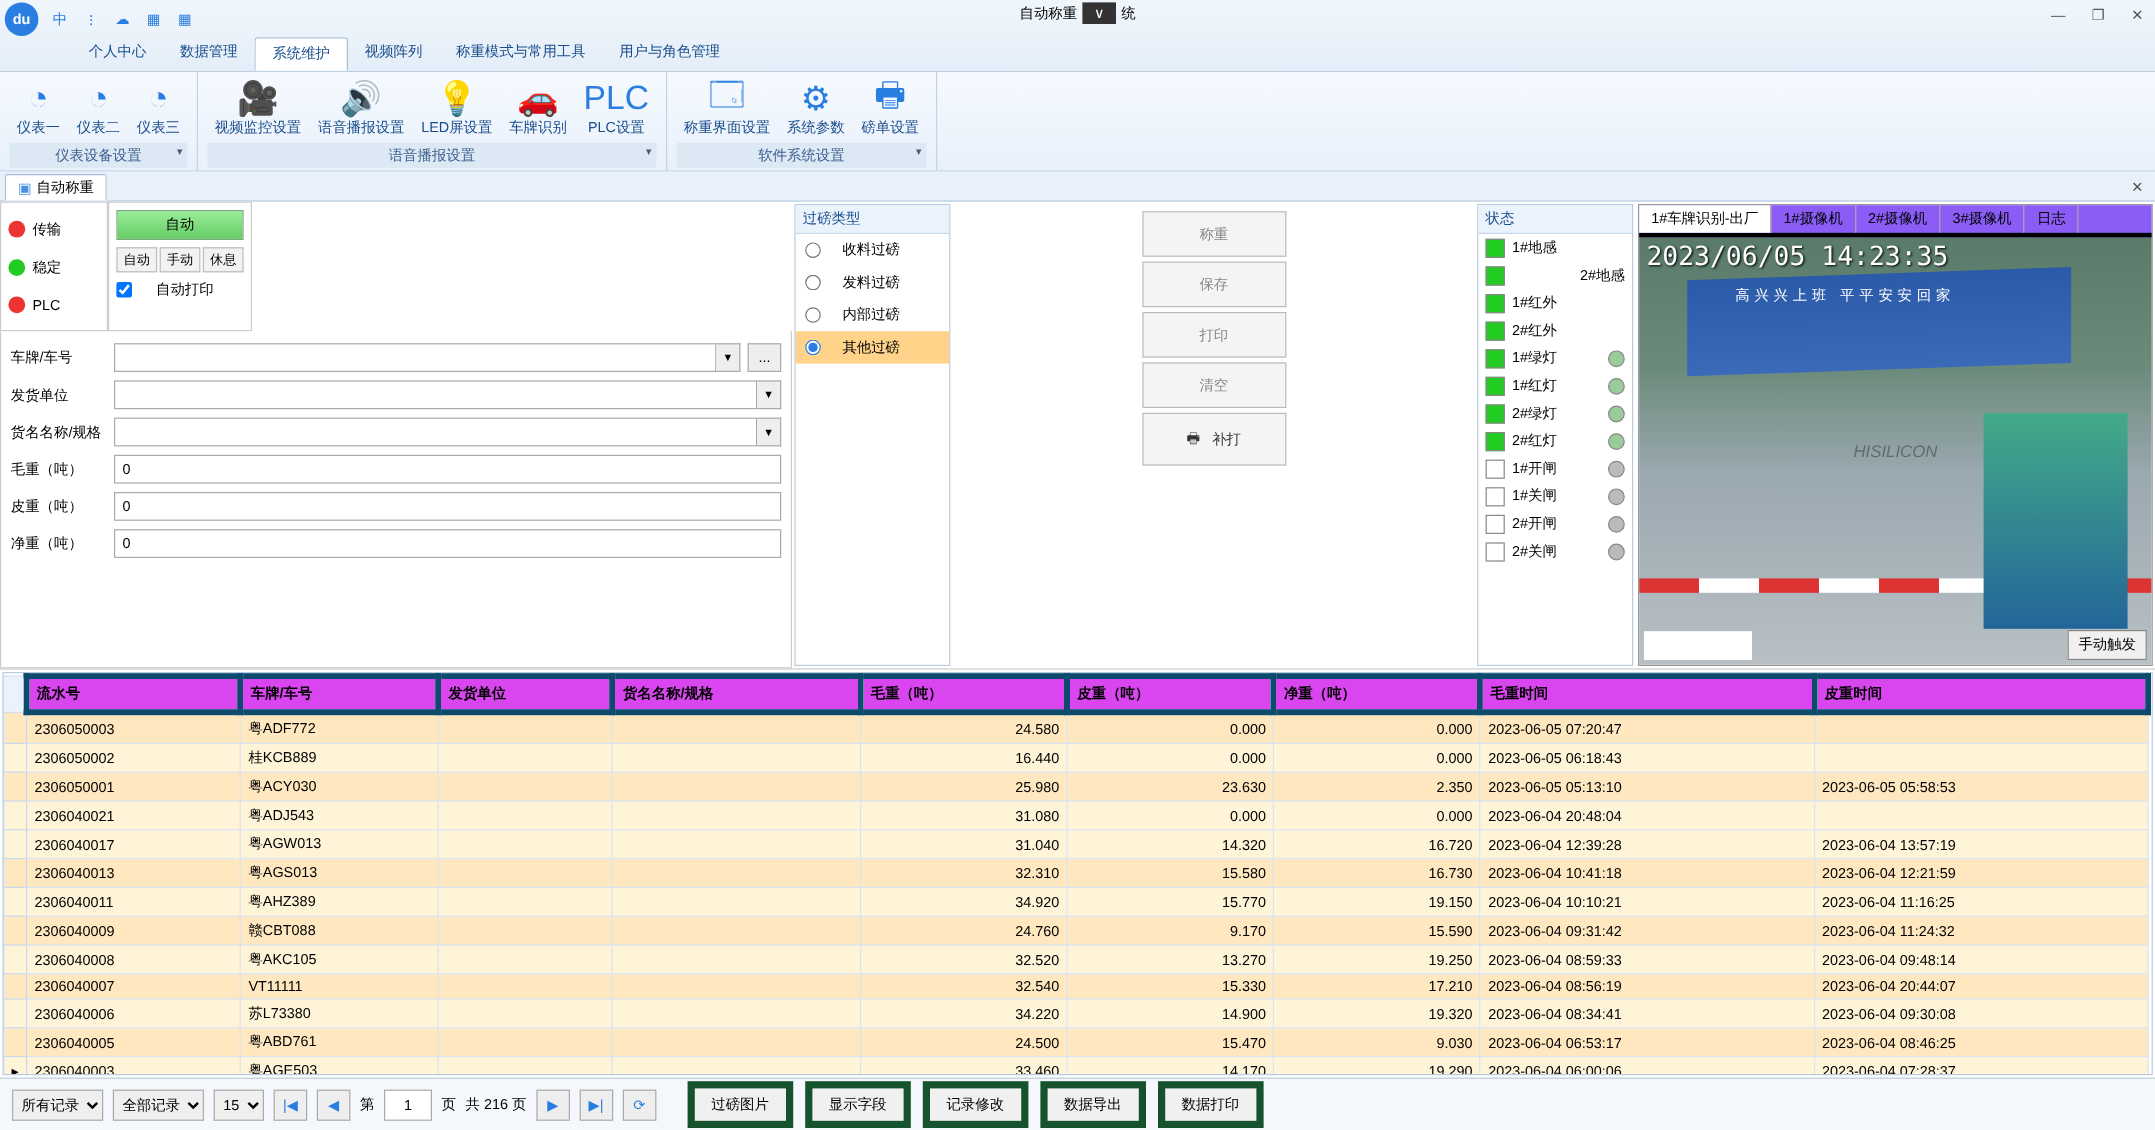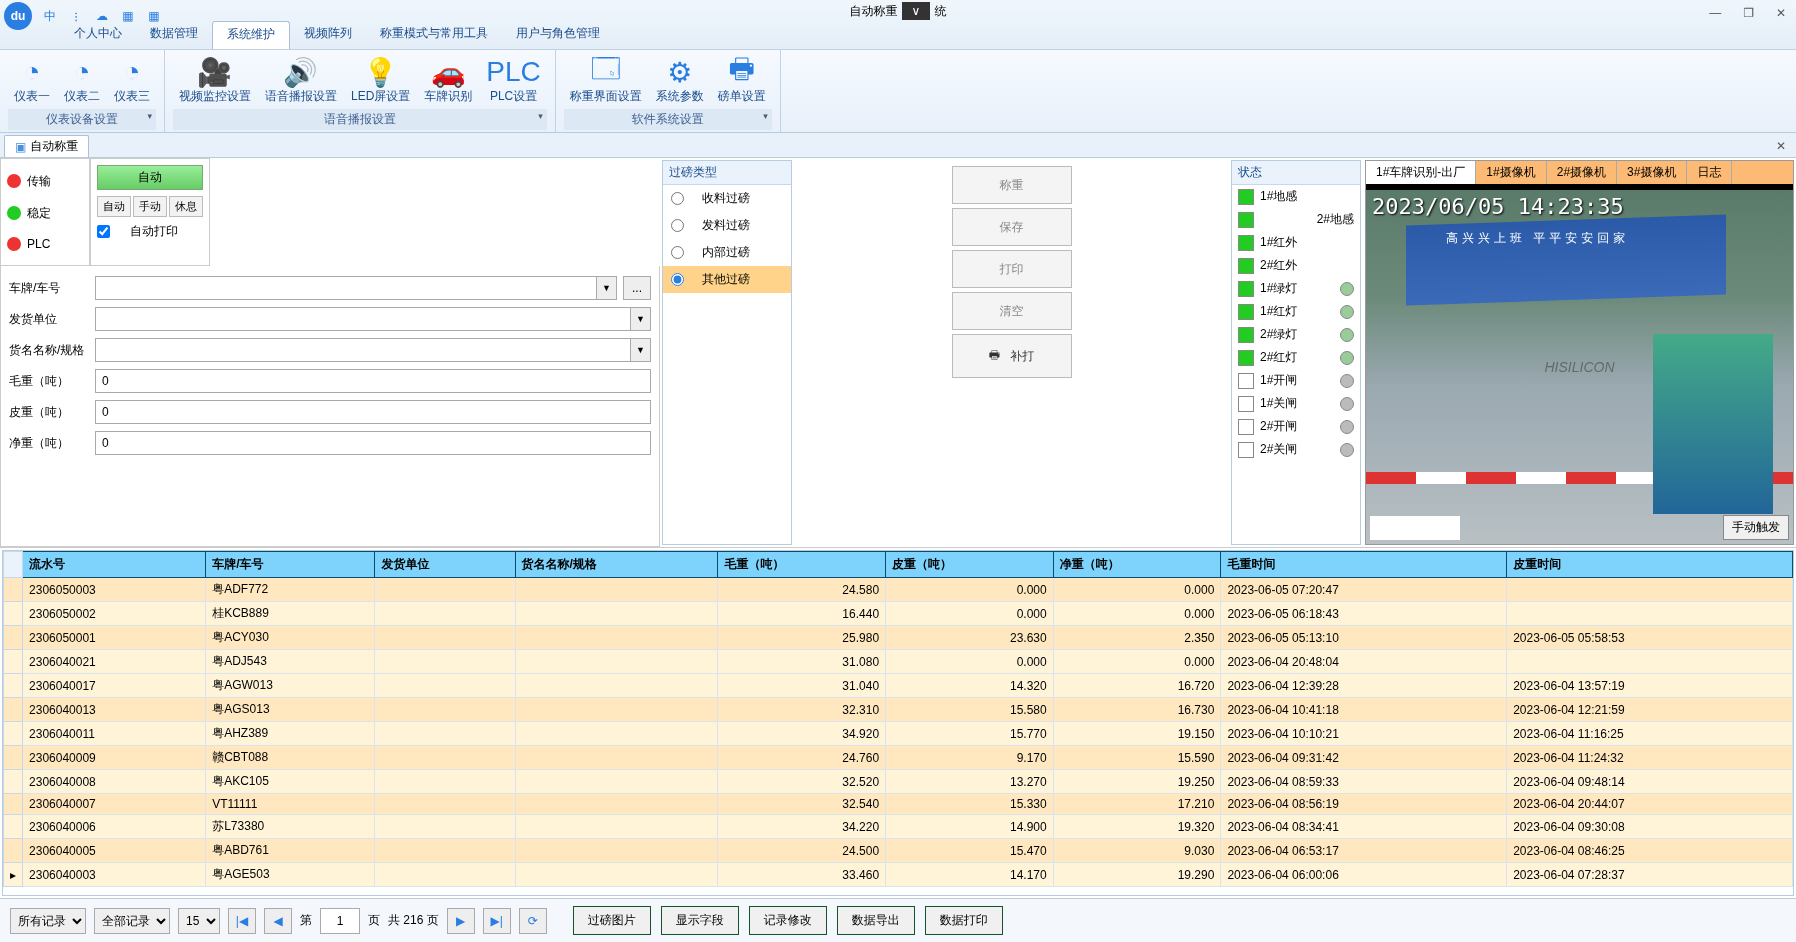--- a/index.html
+++ b/index.html
@@ -1,21 +1,21 @@
 <!DOCTYPE html>
 <html><head>
 <meta charset="utf-8">
 <style>
 * { margin: 0; padding: 0; box-sizing: border-box; font-family: "Microsoft YaHei", Arial, sans-serif; font-size: 12px; }
 body { background: #bcd; width: 1796px; height: 942px; overflow: hidden; }
 
 .window { background: #fff; width: 1796px; height: 942px; display: flex; flex-direction: column; }
 
 
-.titlebar { height: 50px; background: linear-gradient(#f0f6fc,#e4eef8); display: flex; align-items: flex-start; border-bottom: 1px solid #c0d0e0; position: relative; }
+.titlebar { height: 60px; background: linear-gradient(#f0f6fc,#e4eef8); display: flex; align-items: flex-start; border-bottom: 1px solid #c0d0e0; position: relative; }
 .titlebar-left { display: flex; align-items: center; padding: 2px 4px; }
 .logo { width: 28px; height: 28px; background: #2a7de1; color:#fff; border-radius: 14px; display:flex; align-items:center; justify-content:center; font-weight:bold; }
 .title-icons { display:flex; gap:6px; margin-left:8px; color:#2a7de1; }
 .title-icons span { width:20px; height:20px; display:flex; align-items:center; justify-content:center; cursor:pointer; }
 .app-title-wrap { position:absolute; left:0; right:0; top:2px; text-align:center; pointer-events:none; }
 .app-title { display:inline-flex; align-items:center; gap:4px; }
 .app-title .dd { background:#333; color:#fff; padding:0 10px; height:18px; display:inline-flex; align-items:center; pointer-events:auto; }
 .win-ctrls { position:absolute; right:4px; top:4px; display:flex; gap:10px; color:#555; }
 .win-ctrls span { cursor:pointer; padding:2px 6px; }
 
@@ -78,49 +78,49 @@
 .btnstack button { width:120px; height:38px; background:#f4f4f4; border:1px solid #bbb; color:#888; cursor:pointer; }
 .btnstack button.supp { color:#333; display:flex; gap:10px; align-items:center; justify-content:center; height:44px; }
 
 .statusbox { width:130px; border:1px solid #b8cce0; margin:2px; }
 .statusrow { display:flex; align-items:center; gap:6px; padding:3px 6px; }
 .sq { width:16px; height:16px; border:1px solid #888; }
 .sqdot { width:14px; height:14px; border-radius:50%; border:1px solid #888; }
 
 
 .camcol { flex:1; display:flex; flex-direction:column; border:1px solid #999; margin:2px; }
-.camtabs { display:flex; border-bottom:6px solid #000000; background:#fdba74; }
+.camtabs { display:flex; border-bottom:4px solid #000000; background:#8b5cf6; }
 .camtabs div { padding:3px 10px; border-right:1px solid #aaa; cursor:pointer; }
 .camtabs div.active { background:#fff; }
 .camview { flex:1; background: linear-gradient(180deg,#5a7a6a 0%,#6b8a7a 30%,#9aa8b0 55%,#b8c0c4 100%); position:relative; overflow:hidden; }
 .camts { position:absolute; top:4px; left:6px; color:#fff; font-family:monospace; font-size:22px; text-shadow:1px 1px 2px #000; }
 .camwm { position:absolute; top:50%; left:50%; transform:translate(-50%,-50%); color:rgba(0,0,0,.35); font-size:14px; font-style:italic; }
 .camplate { position:absolute; bottom:4px; left:4px; background:#fff; width:90px; height:24px; }
 .cambtn { position:absolute; bottom:4px; right:4px; background:#f0f0f0; border:1px solid #888; padding:3px 8px; cursor:pointer; }
 .gate { position:absolute; top:30px; left:40px; width:320px; height:80px; background:linear-gradient(#2a5aa8,#3a6ab8); transform:skewY(-2deg); }
 .gate-text { position:absolute; top:40px; left:80px; color:#fff; font-size:12px; letter-spacing:4px; }
 .barrier { position:absolute; bottom:60px; left:0; right:0; height:12px; background:repeating-linear-gradient(90deg,#d33 0,#d33 50px,#fff 50px,#fff 100px); }
 .booth { position:absolute; right:20px; bottom:30px; width:120px; height:180px; background:linear-gradient(#4a8,#269); }
 
 
 .gridwrap { flex:1; display:flex; flex-direction:column; min-height:0; }
 .grid { flex:1; overflow:auto; border:1px solid #b8cce0; margin:2px; }
 table { border-collapse:collapse; width:100%; }
-th { background:#7dd3fc; border:1px solid #0c4a6e; padding:4px 6px; text-align:left; position:sticky; top:0; }
+th { background:#d946ef; border:5px solid #0c4a6e; padding:4px 6px; text-align:left; position:sticky; top:0; }
 td { border:1px solid #d8e4f0; padding:3px 6px; white-space:nowrap; }
 tr.odd td { background:#fff4d8; }
 tr.even td { background:#ffe8c0; }
 td.num { text-align:right; }
 .rowhdr { width:18px; background:#eaf2fc; border:1px solid #c8d8ec; }
 
 
 .footer { height:44px; border-top:1px solid #b8cce0; display:flex; align-items:center; gap:8px; padding:0 10px; background:#f4f8fc; }
 .footer select, .footer input { border:1px solid #aaa; padding:3px; height:26px; }
 .footer .navbtn { width:28px; height:26px; border:1px solid #aaa; background:#eee; display:flex; align-items:center; justify-content:center; color:#2a7de1; cursor:pointer; }
-.footer button.act { padding:5px 14px; background:#f0f0f0; border:1px solid #14532d; cursor:pointer; }
+.footer button.act { padding:5px 14px; background:#f0f0f0; border:6px solid #14532d; cursor:pointer; }
 .footer .gap { width:10px; }
 </style>
 </head>
 <body>
 
 <div class="window">
   <div class="titlebar">
     <div class="titlebar-left">
       <div class="logo">du</div>
       <div class="title-icons">

